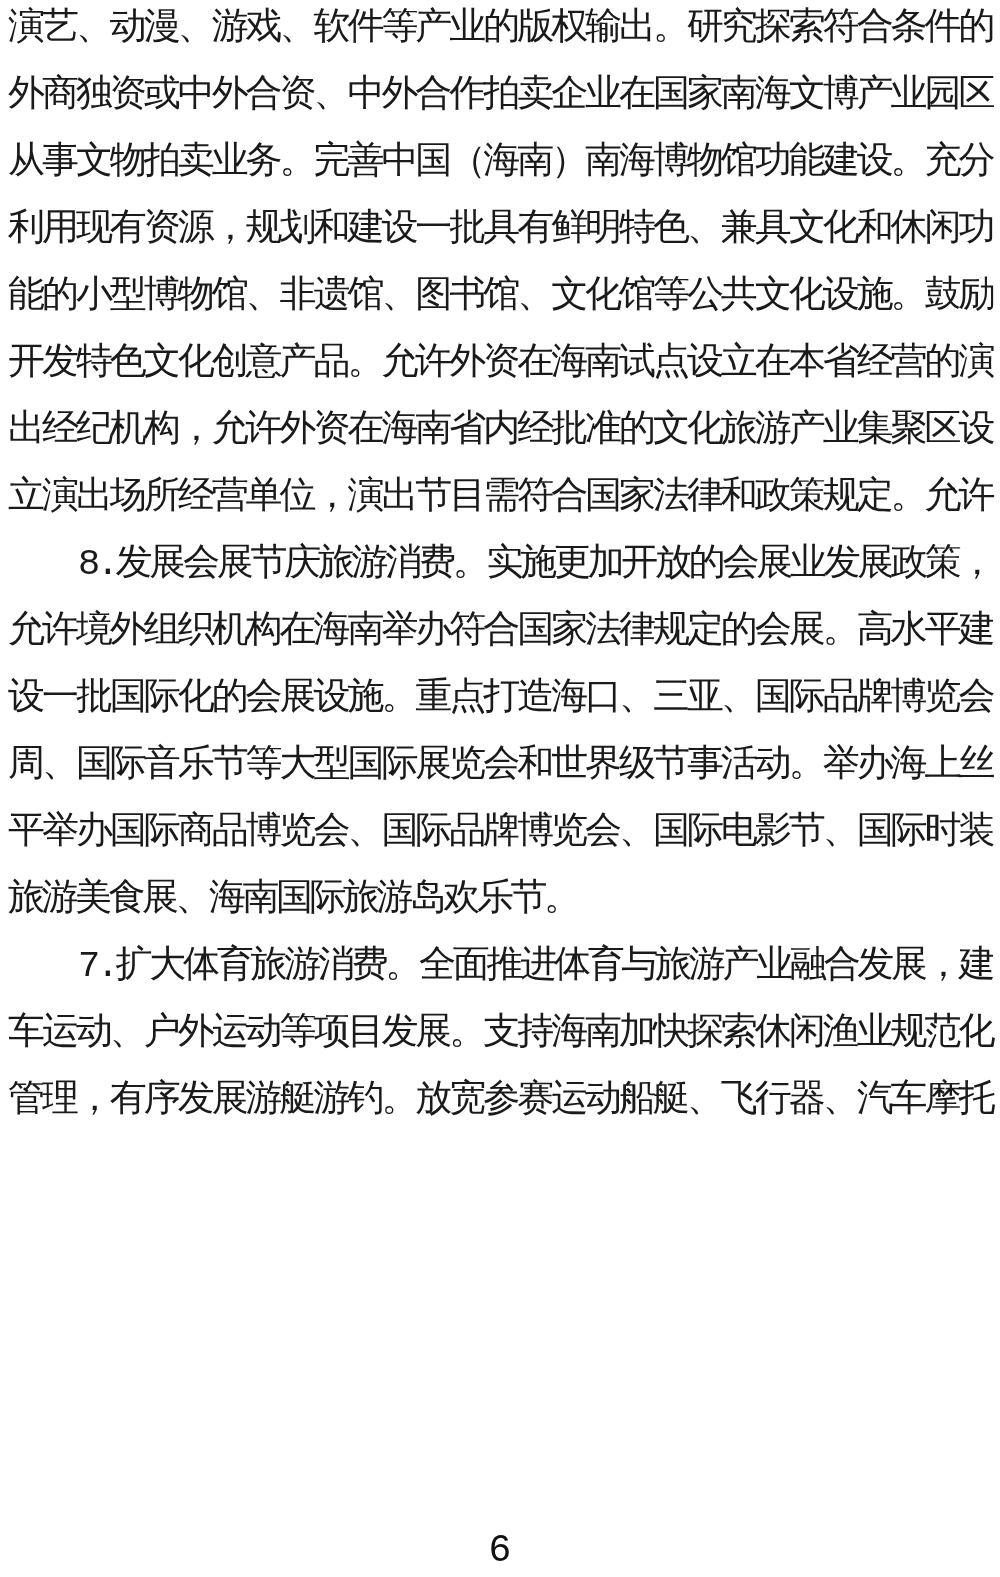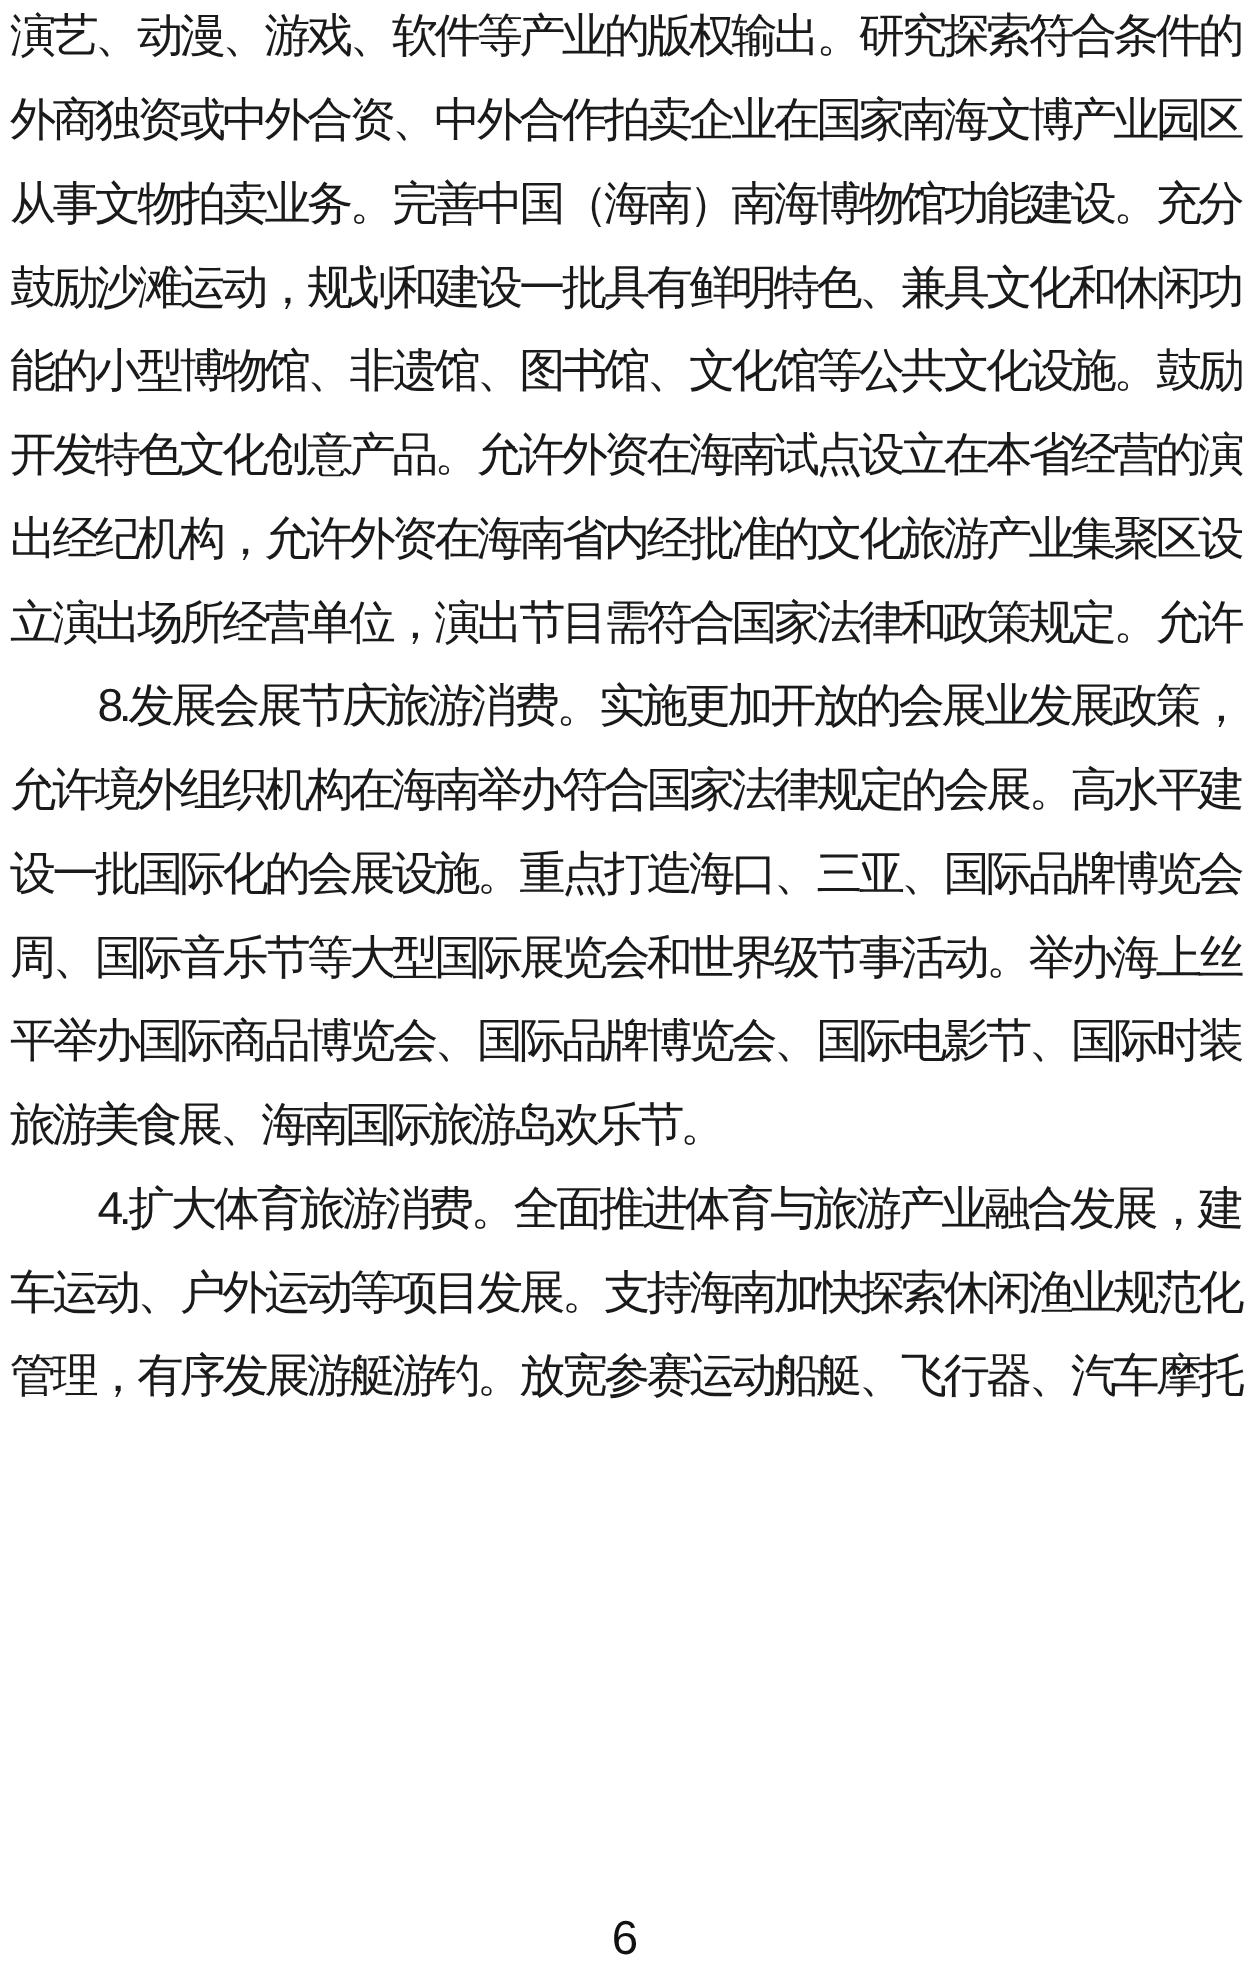--- a/index.html
+++ b/index.html
@@ -6,21 +6,21 @@
     margin: 0;
     padding: 0;
     background: #ffffff;
   }
   .page {
     position: relative;
     width: 1000px;
     height: 1577px;
     background: #ffffff;
     overflow: hidden;
-    font-family: Liberation Sans, sans-serif;
+    font-family: Liberation Mono, monospace;
     color: #1a1a1a;
   }
   .text-block {
     position: absolute;
     top: -5px;
     left: 8px;
     width: 984px;
   }
   .line {
     height: 67px;
@@ -52,29 +52,29 @@
   }
 </style>
 </head>
 <body>
 
 <div class="page">
   <div class="text-block" id="text-block">
       <div class="line justify">演艺、动漫、游戏、软件等产业的版权输出。研究探索符合条件的</div>
       <div class="line justify">外商独资或中外合资、中外合作拍卖企业在国家南海文博产业园区</div>
       <div class="line justify">从事文物拍卖业务。完善中国（海南）南海博物馆功能建设。充分</div>
-      <div class="line justify">鼓励沙滩运动，规划和建设一批具有鲜明特色、兼具文化和休闲功</div>
+      <div class="line justify">利用现有资源，规划和建设一批具有鲜明特色、兼具文化和休闲功</div>
       <div class="line justify">能的小型博物馆、非遗馆、图书馆、文化馆等公共文化设施。鼓励</div>
       <div class="line justify">开发特色文化创意产品。允许外资在海南试点设立在本省经营的演</div>
       <div class="line justify">出经纪机构，允许外资在海南省内经批准的文化旅游产业集聚区设</div>
       <div class="line justify">立演出场所经营单位，演出节目需符合国家法律和政策规定。允许</div>
       <div class="line justify indent">8.发展会展节庆旅游消费。实施更加开放的会展业发展政策，</div>
       <div class="line justify">允许境外组织机构在海南举办符合国家法律规定的会展。高水平建</div>
       <div class="line justify">设一批国际化的会展设施。重点打造海口、三亚、国际品牌博览会</div>
       <div class="line justify">周、国际音乐节等大型国际展览会和世界级节事活动。举办海上丝</div>
       <div class="line justify">平举办国际商品博览会、国际品牌博览会、国际电影节、国际时装</div>
       <div class="line">旅游美食展、海南国际旅游岛欢乐节。</div>
-      <div class="line justify indent">4.扩大体育旅游消费。全面推进体育与旅游产业融合发展，建</div>
+      <div class="line justify indent">7.扩大体育旅游消费。全面推进体育与旅游产业融合发展，建</div>
       <div class="line justify">车运动、户外运动等项目发展。支持海南加快探索休闲渔业规范化</div>
       <div class="line justify">管理，有序发展游艇游钓。放宽参赛运动船艇、飞行器、汽车摩托</div>
     </div>
   <div class="footer">6</div>
 </div>
 
 </body></html>

